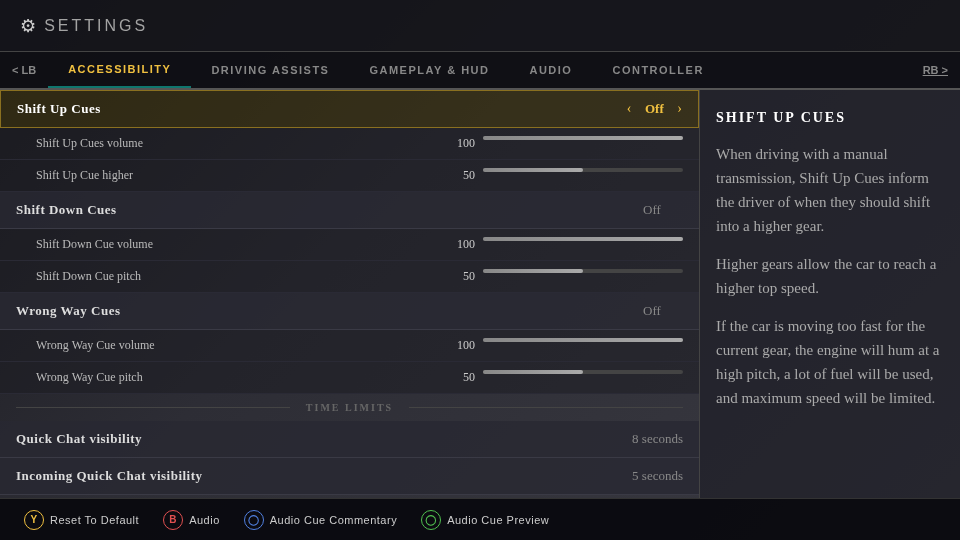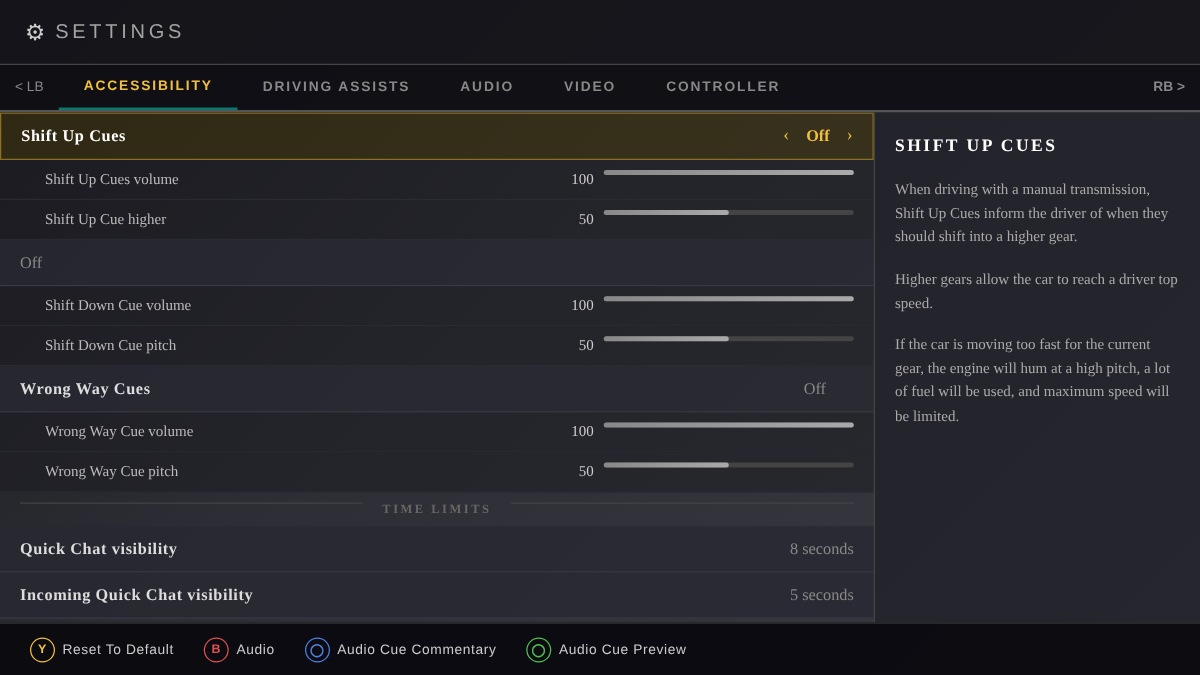--- a/index.html
+++ b/index.html
@@ -70,29 +70,30 @@
 
     .nav-tab.active {
       color: #f0c040;
       border-bottom: 2px solid #0f766e;
     }
 
     .nav-lb {
       font-size: 11px;
       color: #888;
       padding: 0 12px;
-      font-weight: 400;
+      font-weight: 700;
     }
 
     .nav-rb {
       font-size: 11px;
       color: #888;
       padding: 0 12px;
       font-weight: 600;
       margin-left: auto;
+      text-decoration: underline;
     }
 
     
     .main-content {
       display: flex;
       height: calc(540px - 52px - 38px - 42px);
       position: relative;
       font-family: Liberation Serif, serif;
     }
 
@@ -201,20 +202,21 @@
     
     .value-off {
       font-size: 13px;
       color: #888;
       min-width: 40px;
     }
 
     
     .section-divider {
       display: flex;
+      align-items: center;
       padding: 8px 16px;
       gap: 16px;
     }
 
     .divider-line {
       flex: 1;
       height: 1px;
       background: #444;
     }
 
@@ -235,21 +237,21 @@
     .info-title {
       font-size: 14px;
       font-weight: 700;
       letter-spacing: 2px;
       color: #fff;
       text-transform: uppercase;
       margin-bottom: 16px;
     }
 
     .info-text {
-      font-size: 12px;
+      font-size: 15px;
       color: #aaa;
       line-height: 1.6;
       margin-bottom: 14px;
     }
 
     
     .bottom-bar {
       height: 42px;
       background: rgba(10,10,15,0.95);
       display: flex;
@@ -294,22 +296,22 @@
 
 <div class="settings-header">
   <span class="settings-icon">⚙</span>
   <span class="settings-title">SETTINGS</span>
 </div>
 
 <div class="nav-tabs">
   <span class="nav-lb">&lt; LB</span>
   <div class="nav-tab active">ACCESSIBILITY</div>
   <div class="nav-tab">DRIVING ASSISTS</div>
+  <div class="nav-tab">GAMEPLAY &amp; HUD</div>
   <div class="nav-tab">AUDIO</div>
-  <div class="nav-tab">VIDEO</div>
   <div class="nav-tab">CONTROLLER</div>
   <span class="nav-rb">RB &gt;</span>
 </div>
 
 <div class="main-content">
 
   <div class="settings-panel">
 
     <div class="setting-group-header highlighted">
       <span class="setting-label">Shift Up Cues</span>
@@ -328,20 +330,21 @@
     </div>
     <div class="setting-sub-row">
       <span class="sub-label">Shift Up Cue higher</span>
       <span class="sub-value">50</span>
       <div class="slider-track">
         <div class="slider-fill-50"></div>
       </div>
     </div>
 
     <div class="setting-group-header">
+      <span class="setting-label">Shift Down Cues</span>
       <span class="value-off">Off</span>
     </div>
     <div class="setting-sub-row">
       <span class="sub-label">Shift Down Cue volume</span>
       <span class="sub-value">100</span>
       <div class="slider-track">
         <div class="slider-fill-100"></div>
       </div>
     </div>
     <div class="setting-sub-row">
@@ -384,21 +387,21 @@
     <div class="setting-group-header">
       <span class="setting-label">Incoming Quick Chat visibility</span>
       <span class="value-off">5 seconds</span>
     </div>
 
   </div>
 
   <div class="info-panel">
     <div class="info-title">SHIFT UP CUES</div>
     <p class="info-text">When driving with a manual transmission, Shift Up Cues inform the driver of when they should shift into a higher gear.</p>
-    <p class="info-text">Higher gears allow the car to reach a driver top speed.</p>
+    <p class="info-text">Higher gears allow the car to reach a higher top speed.</p>
     <p class="info-text">If the car is moving too fast for the current gear, the engine will hum at a high pitch, a lot of fuel will be used, and maximum speed will be limited.</p>
   </div>
 
 </div>
 
 <div class="bottom-bar">
   <div class="bottom-action">
     <div class="btn-icon yellow">Y</div>
     <span>Reset To Default</span>
   </div>

